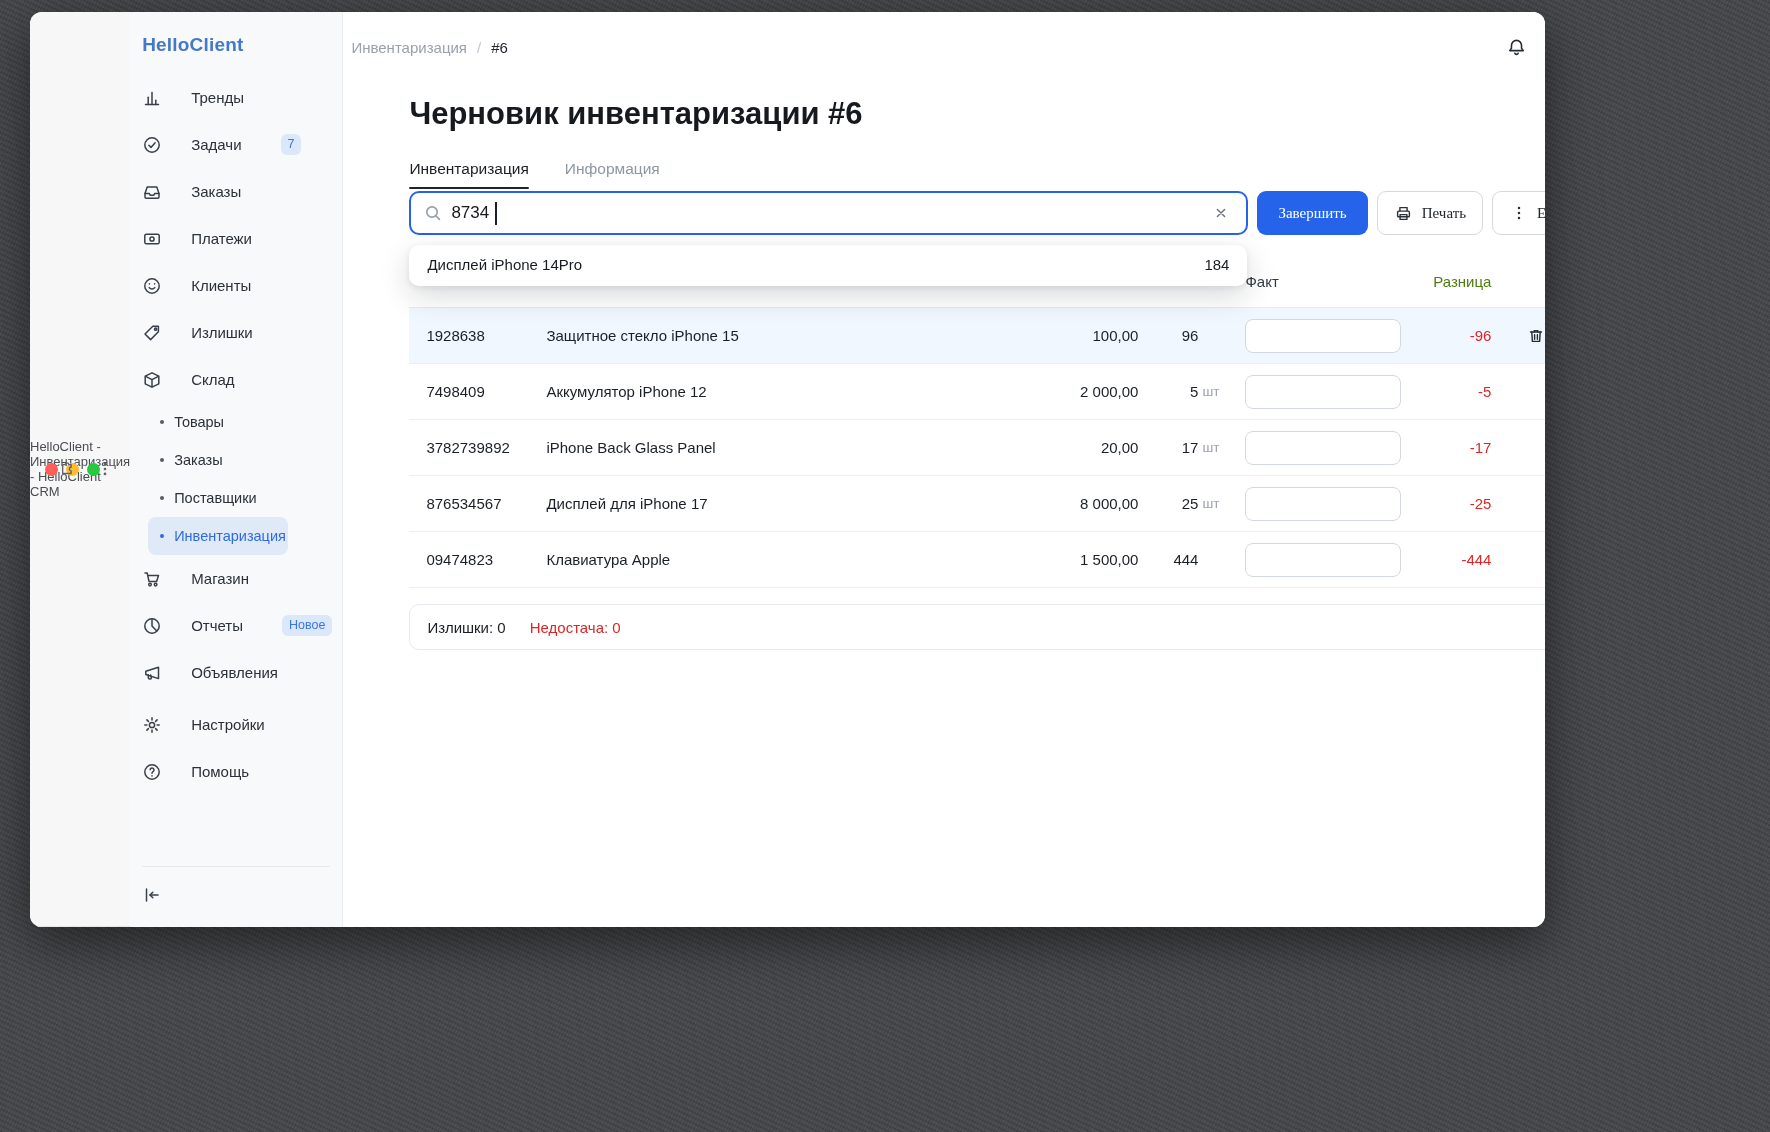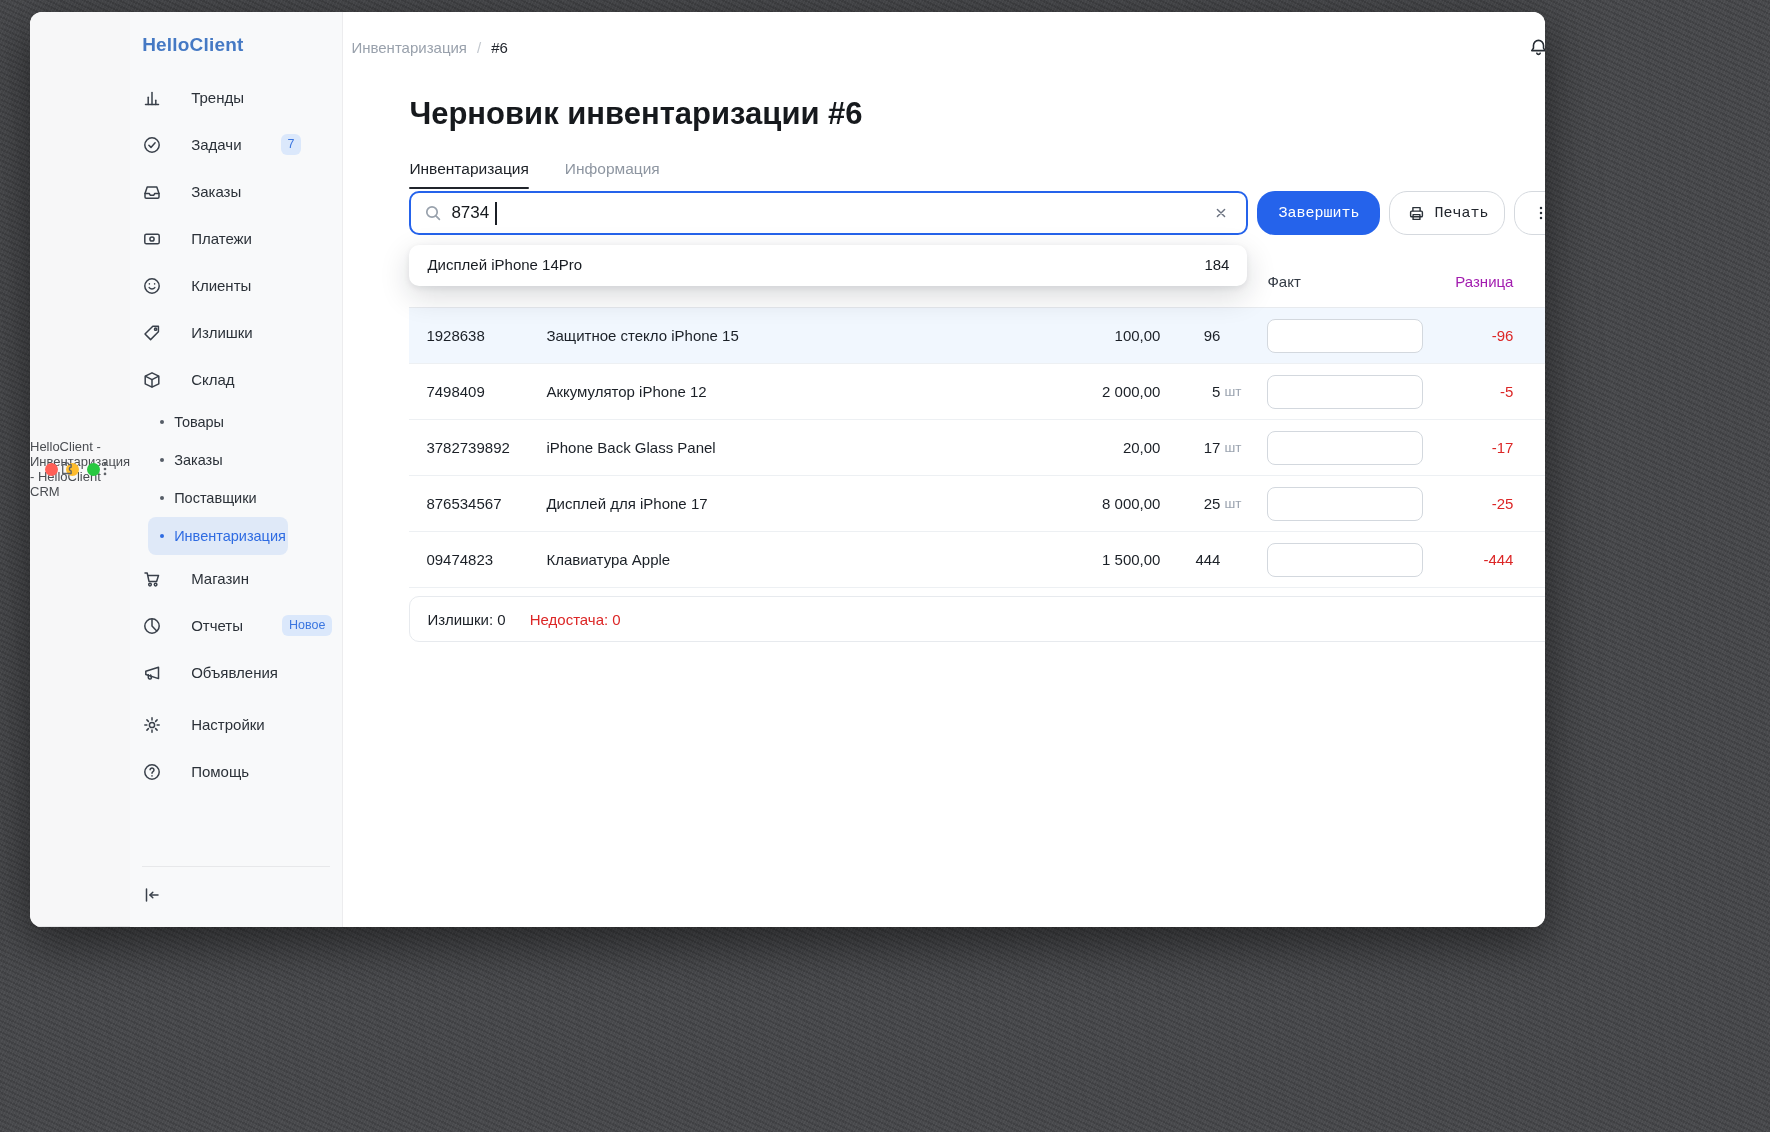--- a/index.html
+++ b/index.html
@@ -74,22 +74,22 @@
   .tab.active::after{content:"";position:absolute;left:0;right:0;bottom:0;height:2.5px;background:#20242b;border-radius:2px;}
   
   .toolbar{display:flex;gap:9px;margin-top:2px;align-items:center;}
   .searchwrap{position:relative;flex:0 0 839px;}
   .searchbox{height:44px;border:2px solid var(--accent);border-radius:10px;background:#fff;
     display:flex;align-items:center;padding:0 12px;position:relative;}
   .searchbox input{border:none;outline:none;flex:1;font-size:17px;color:#16191d;
     margin-left:8px;background:transparent;font-family:inherit;padding:0;}
   .caret{position:absolute;left:84px;top:9px;width:1.5px;height:23px;background:#1b1f26;}
   .clear-btn{width:26px;height:26px;display:flex;align-items:center;justify-content:center;color:#6b7280;}
-  .btn{height:44px;border-radius:18px;display:flex;align-items:center;justify-content:center;
-    gap:8px;font-size:15px;border:none;font-family:Liberation Mono, monospace;cursor:default;}
+  .btn{height:44px;border-radius:9px;display:flex;align-items:center;justify-content:center;
+    gap:8px;font-size:15px;border:none;font-family:Liberation Serif, serif;cursor:default;}
   .btn-primary{background:var(--accent);color:#fff;padding:0 21px;font-weight:500;}
   .btn-outline{background:#fff;border:1px solid #d5d9de;color:#23272e;padding:0 16px;}
   .btn-outline .icn{color:#2a3138;}
   
   .dropdown{position:absolute;top:54px;left:0;width:838px;background:#fff;border-radius:10px;
     box-shadow:0 10px 30px rgba(16,24,40,.16),0 2px 6px rgba(16,24,40,.08);
     padding:11px 18px 13px;z-index:30;}
   .sg-line1{display:flex;justify-content:space-between;align-items:center;font-size:15px;color:#181c22;}
   .sg-code{margin-top:3px;font-size:14.5px;color:#9aa3af;}
   
@@ -99,25 +99,25 @@
   .trow{display:flex;align-items:center;height:56px;border-bottom:1px solid #edf0f3;font-size:15px;color:#1b2027;}
   .trow.highlight{background:#f1f7fe;}
   .c-code{flex:0 0 137px;padding-left:17px;}
   .c-name{flex:1;}
   .c-price{flex:0 0 110px;text-align:right;}
   .c-qty{flex:0 0 60px;text-align:right;}
   .c-unit{flex:0 0 24px;text-align:left;padding-left:4px;color:#9aa3af;font-size:13.5px;}
   .c-input{flex:0 0 156px;margin-left:23px;}
   .c-input input{width:100%;height:34px;border:1px solid #d3d8de;border-radius:8px;background:#fff;outline:none;font-family:inherit;}
   .c-diff{flex:0 0 90px;text-align:right;color:var(--danger);}
-  .thead .c-diff{color:#a21caf;}
+  .thead .c-diff{color:#4d7c0f;}
   .c-trash{flex:0 0 90px;display:flex;justify-content:center;color:#262c33;}
   .trash-btn{width:24px;height:24px;display:flex;align-items:center;justify-content:center;}
   
-  .summary{margin-top:8px;height:46px;border:1px solid #e7eaee;border-radius:10px;
+  .summary{margin-top:16px;height:46px;border:1px solid #e7eaee;border-radius:10px;
     display:flex;align-items:center;gap:24px;padding:0 17px;font-size:15px;}
   .surplus{color:#1b2027;}
   .shortage{color:var(--danger);}
 </style>
 </head>
 <body>
 
 <div class="window">
 
   <div class="titlebar">

